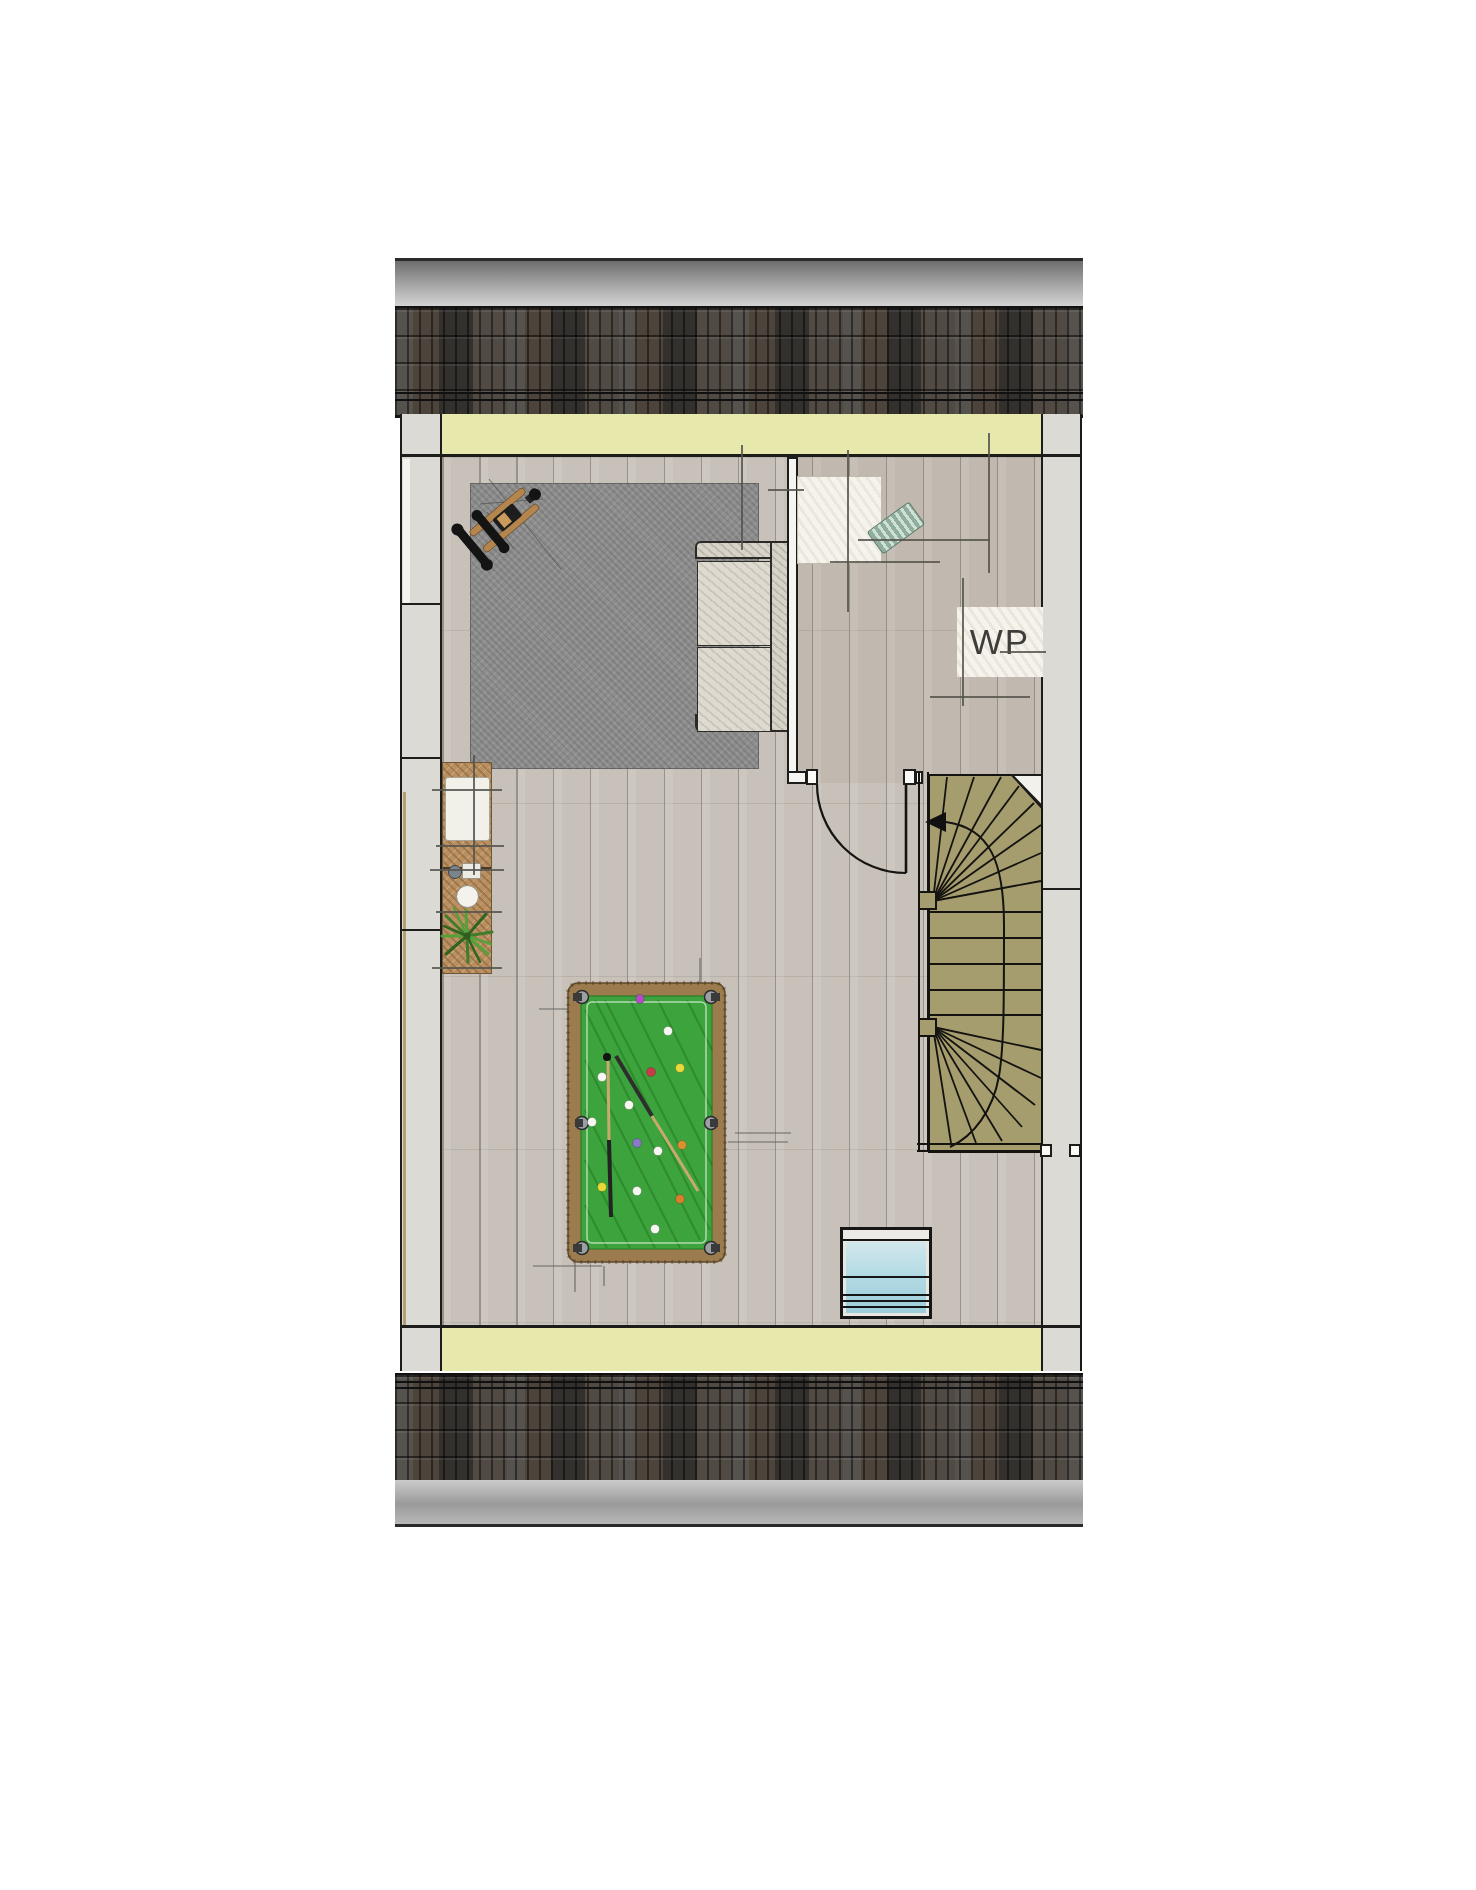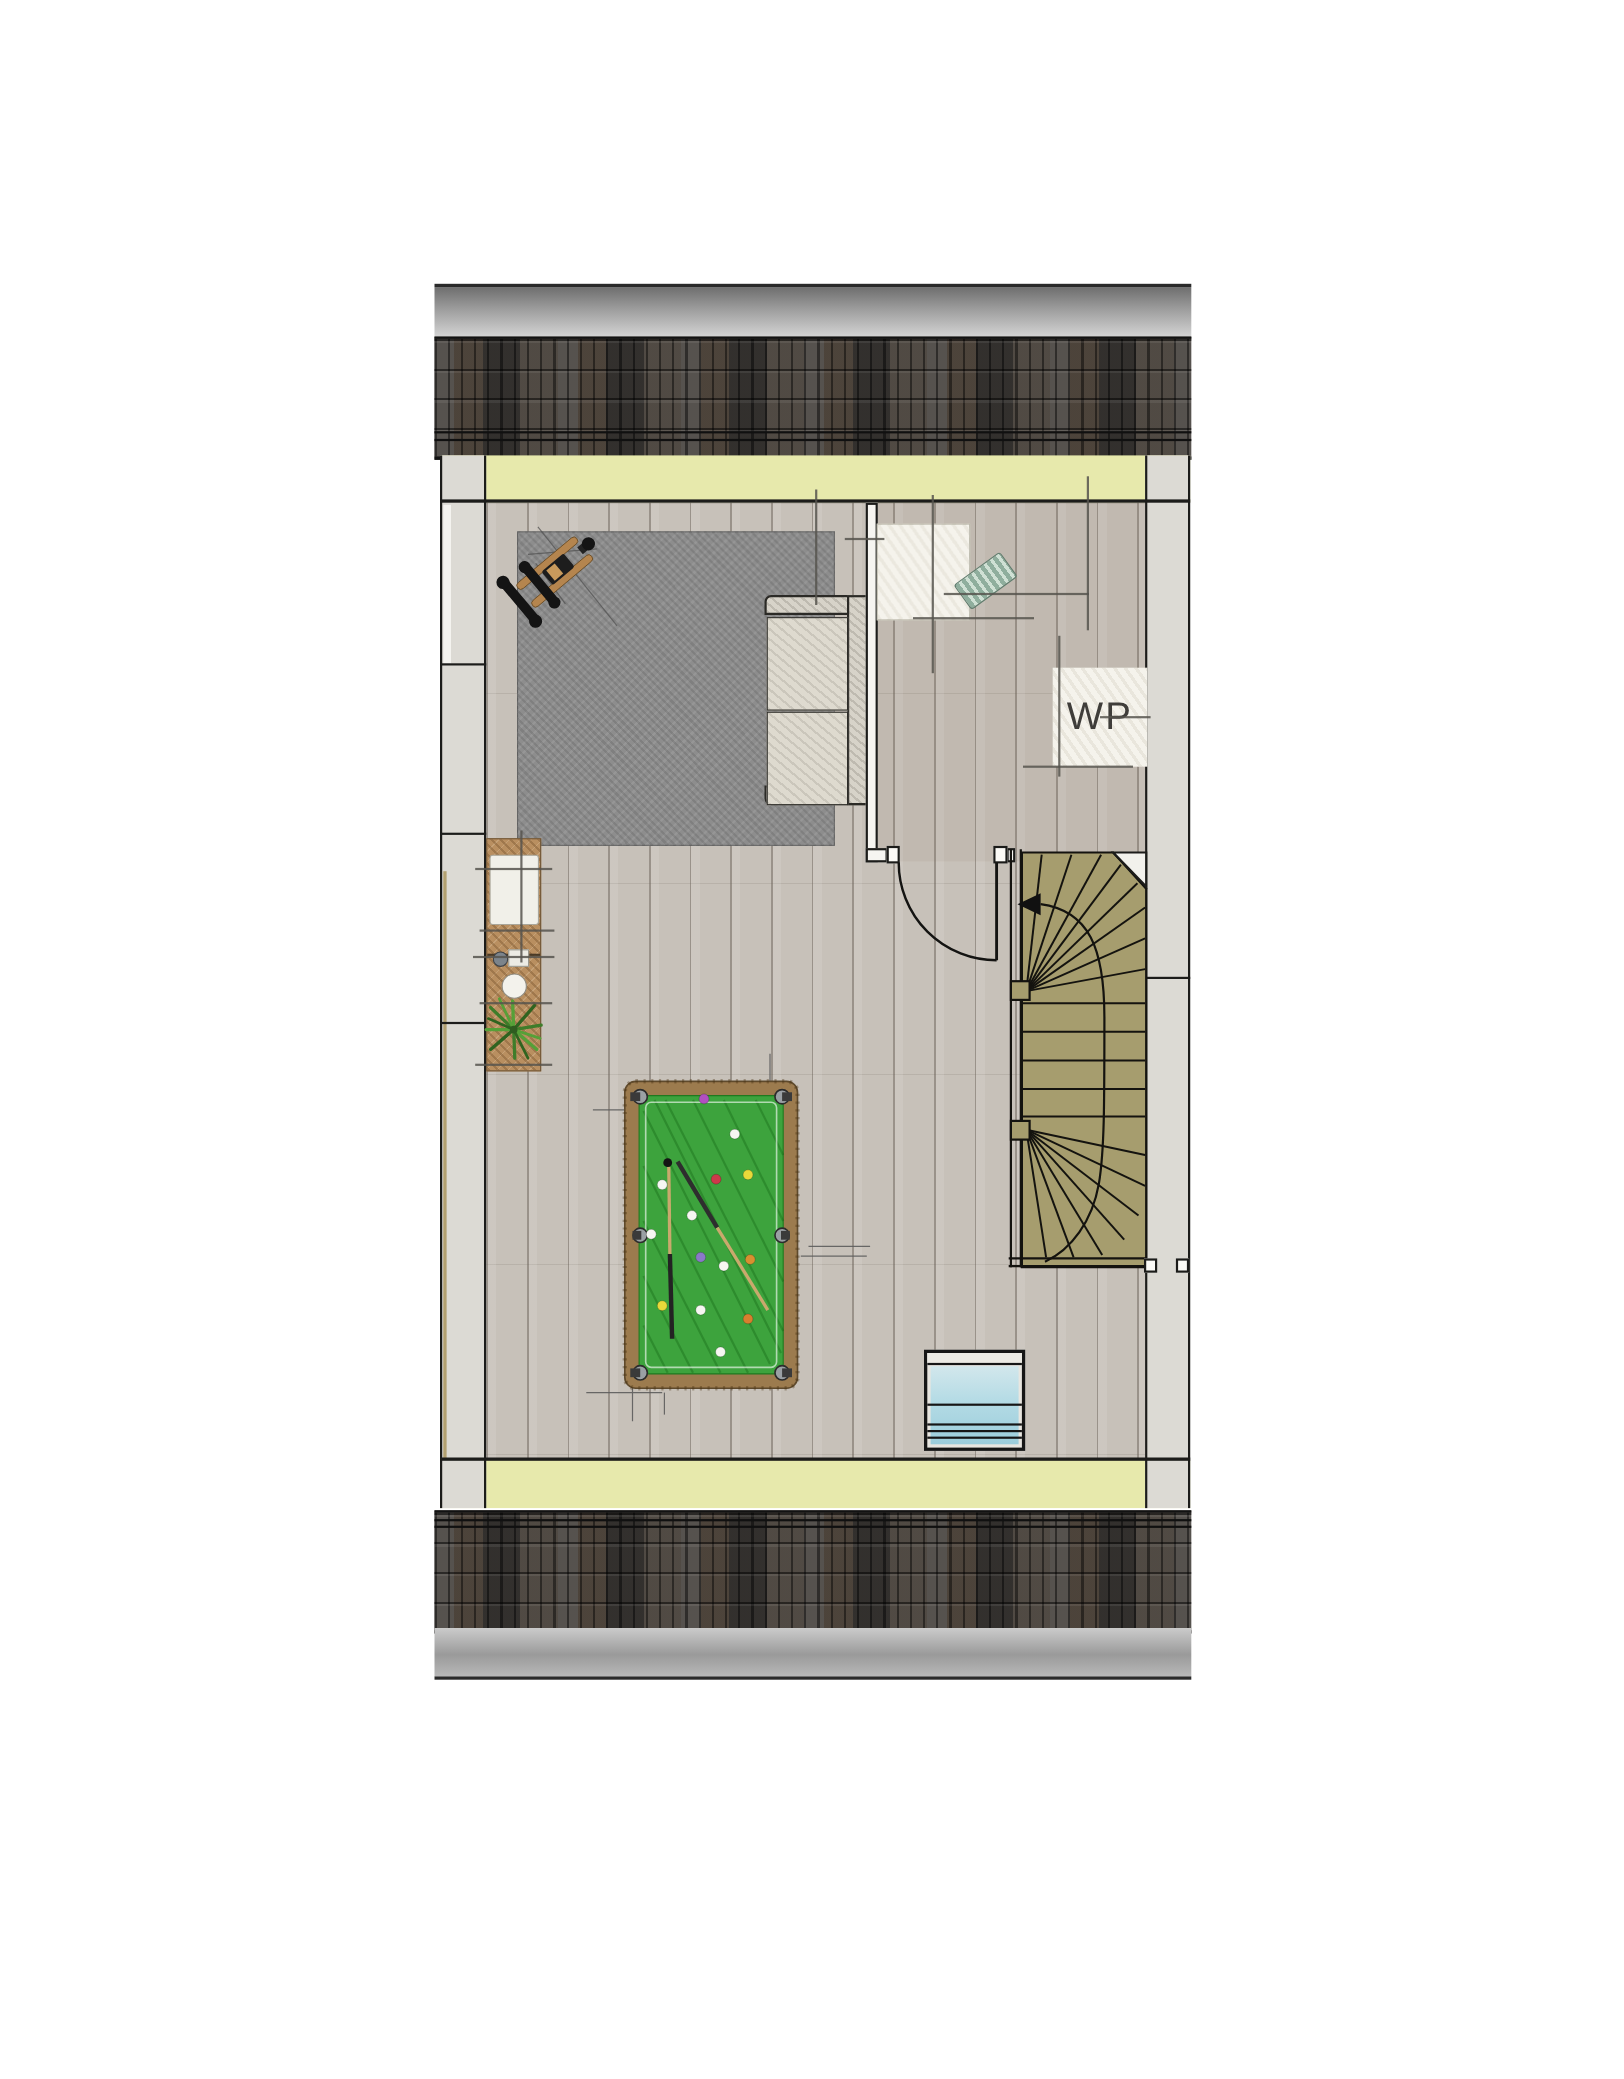--- a/index.html
+++ b/index.html
@@ -135,21 +135,21 @@
   <div class="abs wall-int" style="left:915px;top:771px;width:8px;height:13px;"></div>
   <div class="abs jamb" style="left:806px;top:769px;width:12px;height:16px;"></div>
   <div class="abs jamb" style="left:903px;top:769px;width:13px;height:16px;"></div>
   <svg class="abs" style="left:775px;top:765px;" width="145" height="115" viewBox="775 765 145 115">
     <path d="M817,784 A89,89 0 0 0 906,873" fill="none" stroke="#141412" stroke-width="2.2"></path>
     <line x1="906" y1="784" x2="906" y2="873" stroke="#141412" stroke-width="2.6"></line>
   </svg>
 
   <div class="abs appliance" style="left:797px;top:476px;width:85px;height:88px;"></div>
   <div class="abs glass-item" style="left:870px;top:514px;width:50px;height:26px;transform:rotate(-36deg);"></div>
-  <div class="abs wp-box" style="left:957px;top:607px;width:86px;height:90px;">
+  <div class="abs wp-box" style="left:957px;top:607px;width:86px;height:70px;">
     <div class="wp-text">WP</div>
   </div>
 
   <div class="abs thinline" style="left:847px;top:450px;width:1.5px;height:162px;"></div>
   <div class="abs thinline" style="left:858px;top:539px;width:132px;height:1.5px;"></div>
   <div class="abs thinline" style="left:988px;top:433px;width:1.5px;height:140px;"></div>
   <div class="abs thinline" style="left:768px;top:489px;width:36px;height:1.5px;"></div>
   <div class="abs thinline" style="left:830px;top:561px;width:110px;height:1.5px;"></div>
   <div class="abs thinline" style="left:962px;top:578px;width:1.5px;height:128px;"></div>
   <div class="abs thinline" style="left:1000px;top:651px;width:46px;height:1.5px;"></div>

